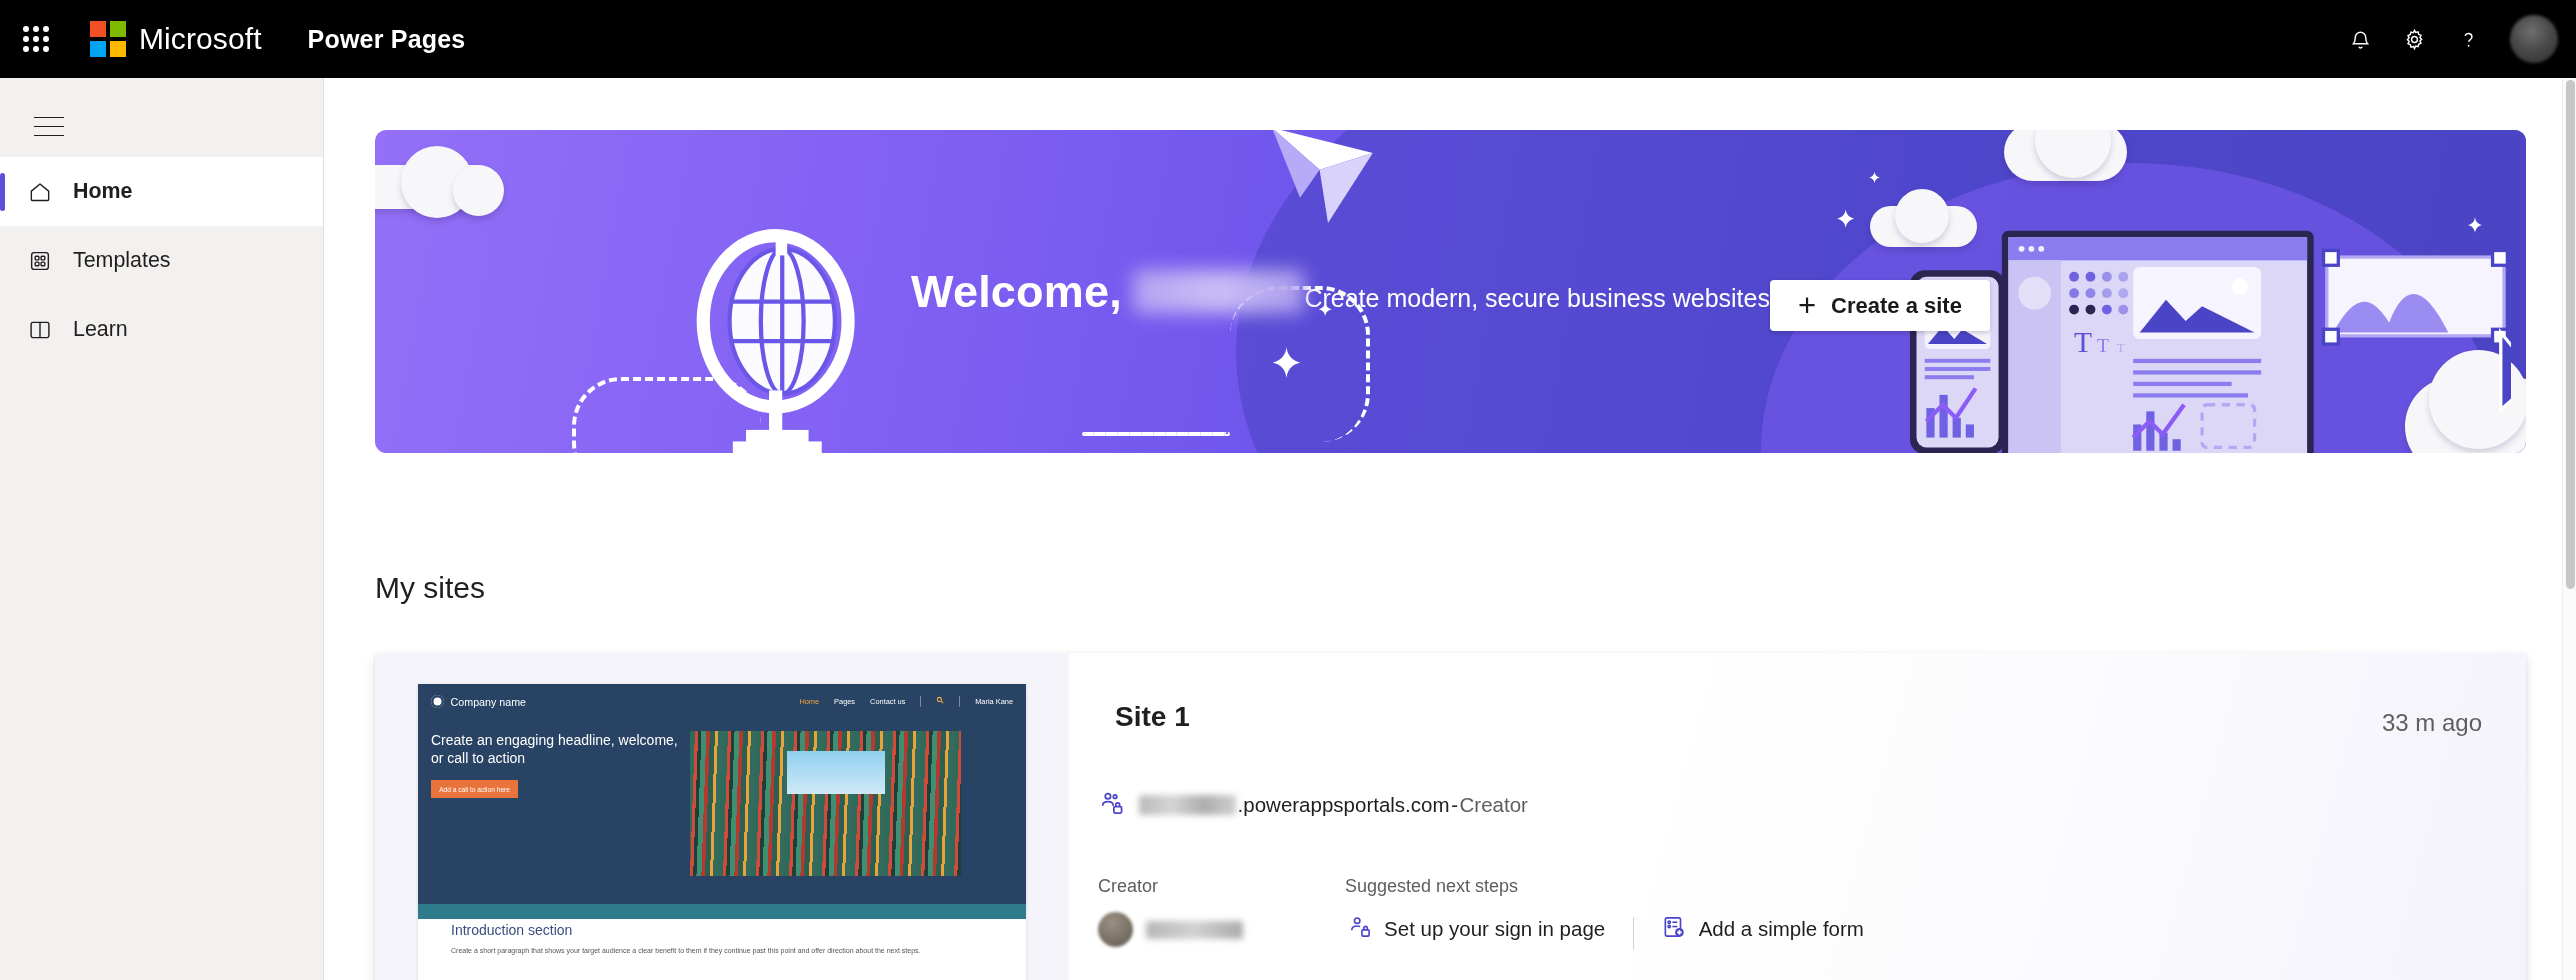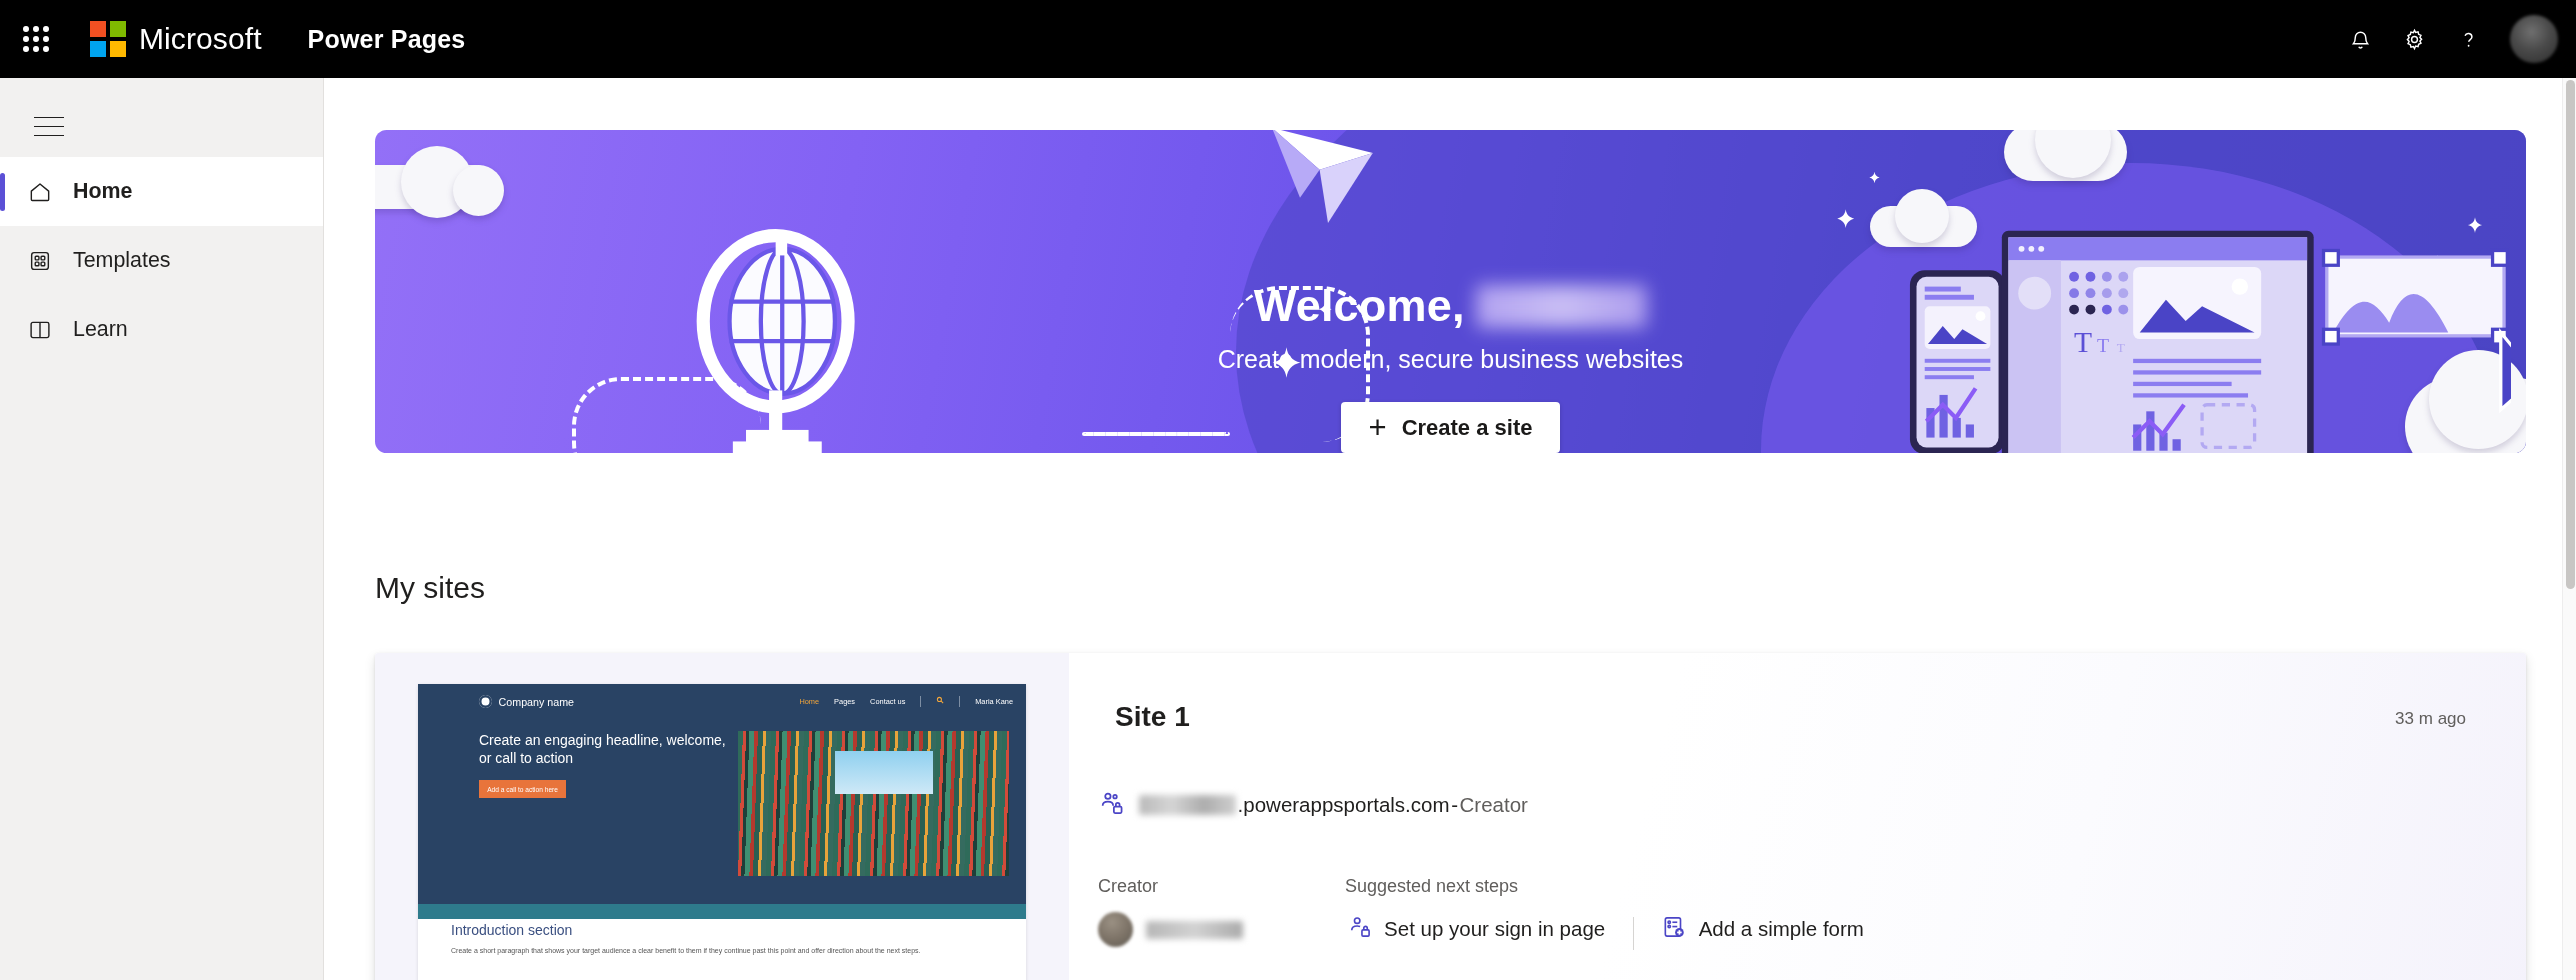--- a/index.html
+++ b/index.html
@@ -128,21 +128,21 @@
   }
   .hero-swoosh2 {
     position:absolute; right: 25px; top: 33px;
     width: 740px; height: 575px;
     border-radius: 50%;
     background: #7b5df2;
     opacity: .55;
   }
   .hero-content {
     position:absolute; left:0; top:0; width:100%; height:100%;
-    display:flex; flex-direction:column; align-items:center; justify-content:flex-end;
+    display:flex; flex-direction:row; align-items:center; justify-content:center;
     z-index: 20;
   }
   .welcome-row { display:flex; align-items:center; }
   .welcome-txt { color:#fff; font-size: 45px; font-weight: 700; letter-spacing:0.2px; }
   .welcome-name {
     width: 171px; height: 43px; margin-left: 11.5px;
     background: linear-gradient(90deg,#b6a6f2,#cfc4f7,#b0a0ef);
     filter: blur(9px); opacity:.95; border-radius: 5px;
   }
   .hero-sub { color:#fff; font-size: 25px; margin-top: 13px; font-weight: 400; }
@@ -186,21 +186,21 @@
     background:#f5f4fb;
     display:flex; align-items:flex-start; justify-content:center;
     padding-top: 31px;
   }
   .thumb {
     width: 608px; height: 366px;
     background:#ffffff;
     box-shadow: 0 0.8px 3.3px rgba(0,0,0,.12);
     overflow:hidden;
   }
-  .tb-hero { background:#294364; height: 220px; position:relative;padding-left:48px; }
+  .tb-hero { background:#294364; height: 220px; position:relative; }
   .tb-nav { display:flex; align-items:center; height: 35px; padding: 0 13px; }
   .tb-logo { display:flex; align-items:center; gap:6.6px; }
   .tb-logo-dot {
     width:13px;height:13px;border-radius:50%;
     background:#fff;
     box-shadow: inset 0 0 0 2.5px #294364;
   }
   .tb-company { color:#fff; font-size: 10.7px; }
   .tb-links { margin-left:auto; display:flex; align-items:center; gap: 15px; font-size: 7.4px; color:#ffffff; }
   .tb-links .home { color:#f3a63a; }
@@ -222,21 +222,21 @@
     content:""; position:absolute; left: 36%; top: 14%; width: 36%; height: 30%;
     background: linear-gradient(180deg,#8fd0ef,#cfe9f7);
   }
   .tb-strip { height: 15px; background:#2e7b8c; }
   .tb-intro { text-align:left; padding: 3px 33px 0; }
   .tb-intro-h { color:#3a4f80; font-size: 14px; }
   .tb-intro-p { color:#555; font-size: 7px; line-height: 1.75; margin-top: 6.6px; }
 
   .card-body { position:absolute; left: 723px; top: 0; right: 0; height:100%; }
   .card-title { position:absolute; left: 17px; top: 48px; font-size: 28px; font-weight: 700; color:#201f1e; }
-  .card-time { position:absolute; right: 60px; top: 56px; font-size: 17px; color:#605e5c; }
+  .card-time { position:absolute; right: 44px; top: 56px; font-size: 24px; color:#605e5c; }
 
   .url-row { position:absolute; left:0; top: 136px; display:flex; align-items:center; gap: 13px; }
   .url-blur {
     display:inline-block; width: 97px; height: 20px;
     background: linear-gradient(90deg,#b9b9b9,#d5d5d5,#adadad,#cfcfcf);
     filter: blur(3.3px); border-radius:2.5px; vertical-align: middle;
   }
   .url-text { font-size: 20.5px; color:#201f1e; display:flex; align-items:center; gap: 1.6px; }
   .url-private { color:#605e5c; }
 

